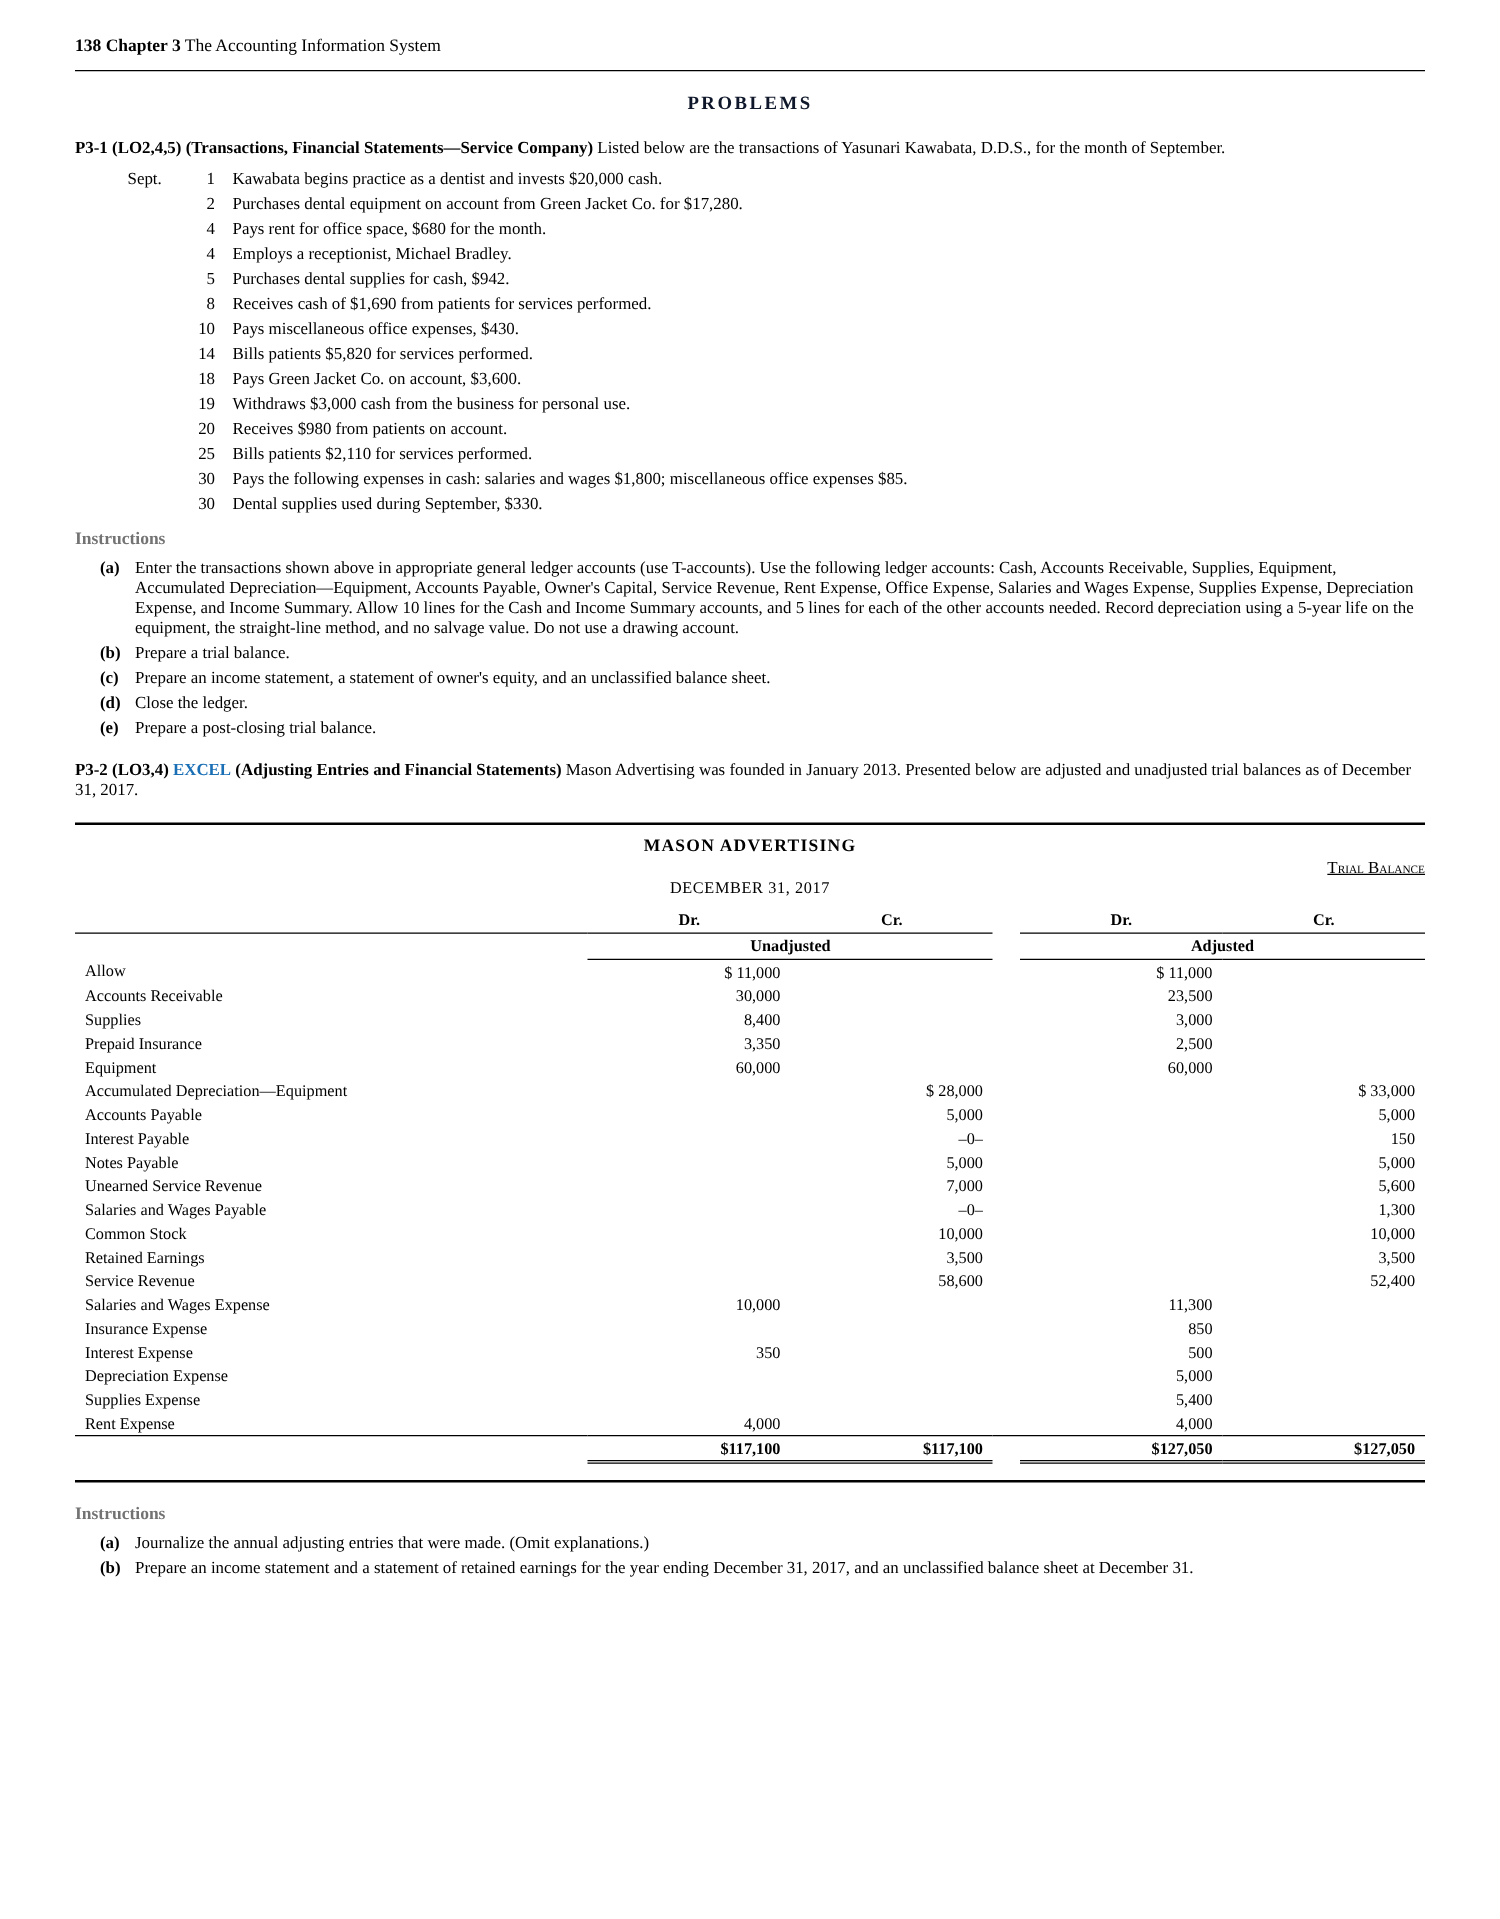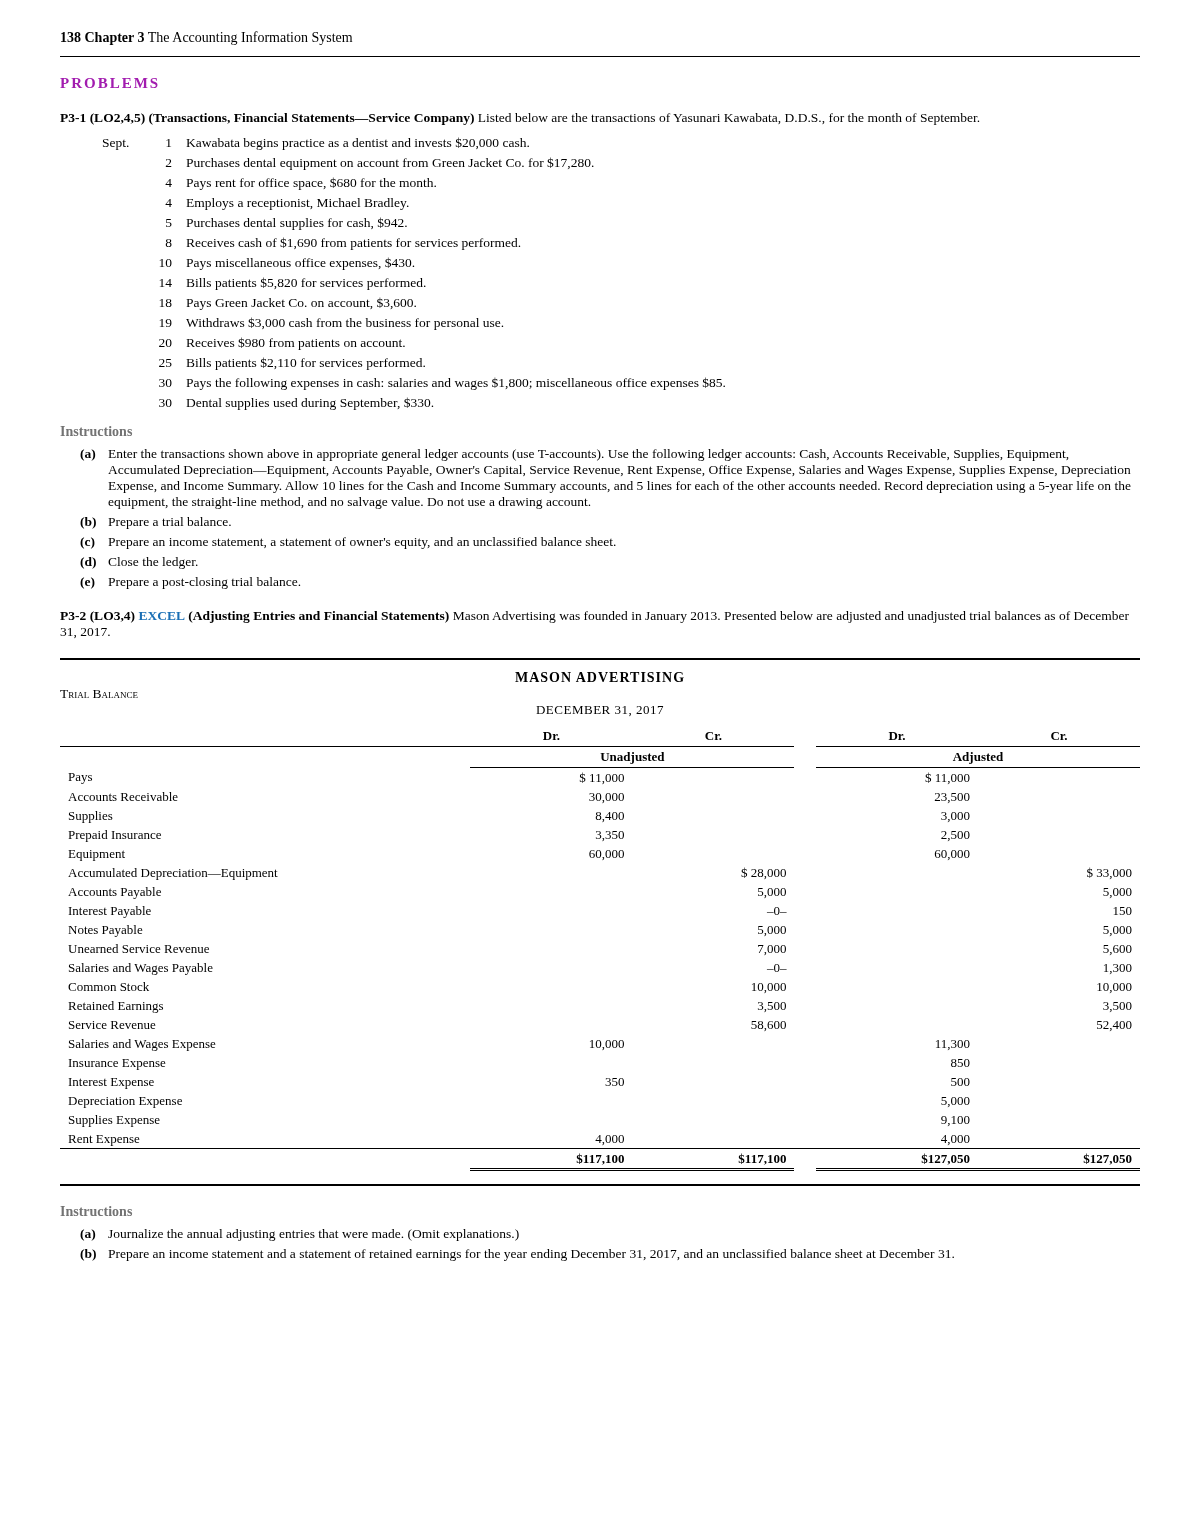--- a/index.html
+++ b/index.html
@@ -16,24 +16,25 @@
       font-size: 14px;
       margin-bottom: 10px;
     }
     .page-header .chapter-num { font-weight: bold; }
     hr.divider {
       border: none;
       border-top: 1.5px solid #000;
       margin: 8px 0 18px 0;
     }
     .section-title {
+      text-align: center;
       font-weight: bold;
       font-size: 15px;
       letter-spacing: 2px;
-      color: #a21caf;
+      color: #0f172a;
       margin-bottom: 18px;
     }
     .problem-block { margin-bottom: 18px; }
     .problem-id {
       font-weight: bold;
       display: inline;
     }
     .problem-desc { display: inline; }
     .transaction-table {
       margin-left: 40px;
@@ -73,23 +74,24 @@
       padding: 10px 0;
     }
     .tb-title {
       text-align: center;
       font-weight: bold;
       font-size: 14px;
       text-transform: uppercase;
       letter-spacing: 1px;
     }
     .tb-subtitle {
-      text-align: left;
+      text-align: right;
       font-size: 13.5px;
       font-style: normal;
+      text-decoration: underline;
     }
     .tb-subtitle-small {
       text-align: center;
       font-size: 13px;
       text-transform: uppercase;
       letter-spacing: 0.5px;
     }
     table.tb-table {
       width: 100%;
       border-collapse: collapse;
@@ -252,21 +254,21 @@
         </tr>
         <tr>
           <th class="col-account" style="border-bottom:none;"></th>
           <th colspan="2" class="col-group-header">Unadjusted</th>
           <th style="width:20px;border:none;background:transparent;"></th>
           <th colspan="2" class="col-group-header">Adjusted</th>
         </tr>
       </thead>
       <tbody id="tb-tbody">
           <tr>
-    <td class="col-account">Pays</td>
+    <td class="col-account">Allow</td>
     <td class="col-num">$ 11,000</td>
     <td class="col-num"></td>
     <td style="width:20px;"></td>
     <td class="col-num">$ 11,000</td>
     <td class="col-num"></td>
   </tr>
           <tr>
     <td class="col-account">Accounts Receivable</td>
     <td class="col-num">30,000</td>
     <td class="col-num"></td>
@@ -400,21 +402,21 @@
     <td class="col-num"></td>
     <td style="width:20px;"></td>
     <td class="col-num">5,000</td>
     <td class="col-num"></td>
   </tr>
           <tr>
     <td class="col-account">Supplies Expense</td>
     <td class="col-num"></td>
     <td class="col-num"></td>
     <td style="width:20px;"></td>
-    <td class="col-num">9,100</td>
+    <td class="col-num">5,400</td>
     <td class="col-num"></td>
   </tr>
           <tr>
     <td class="col-account">Rent Expense</td>
     <td class="col-num">4,000</td>
     <td class="col-num"></td>
     <td style="width:20px;"></td>
     <td class="col-num">4,000</td>
     <td class="col-num"></td>
   </tr>

